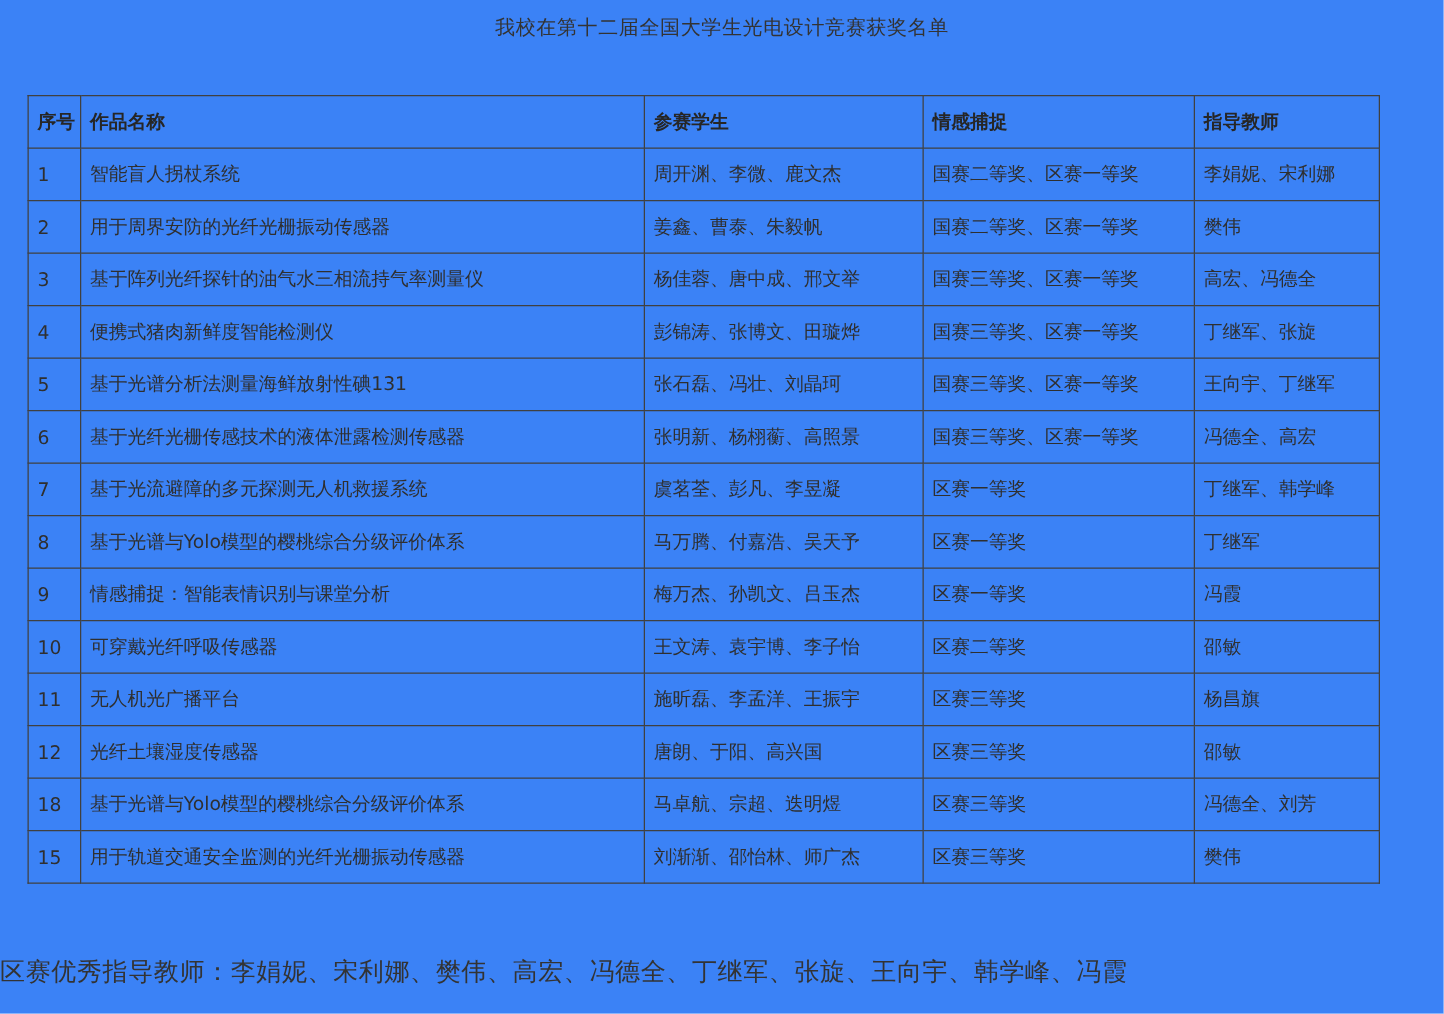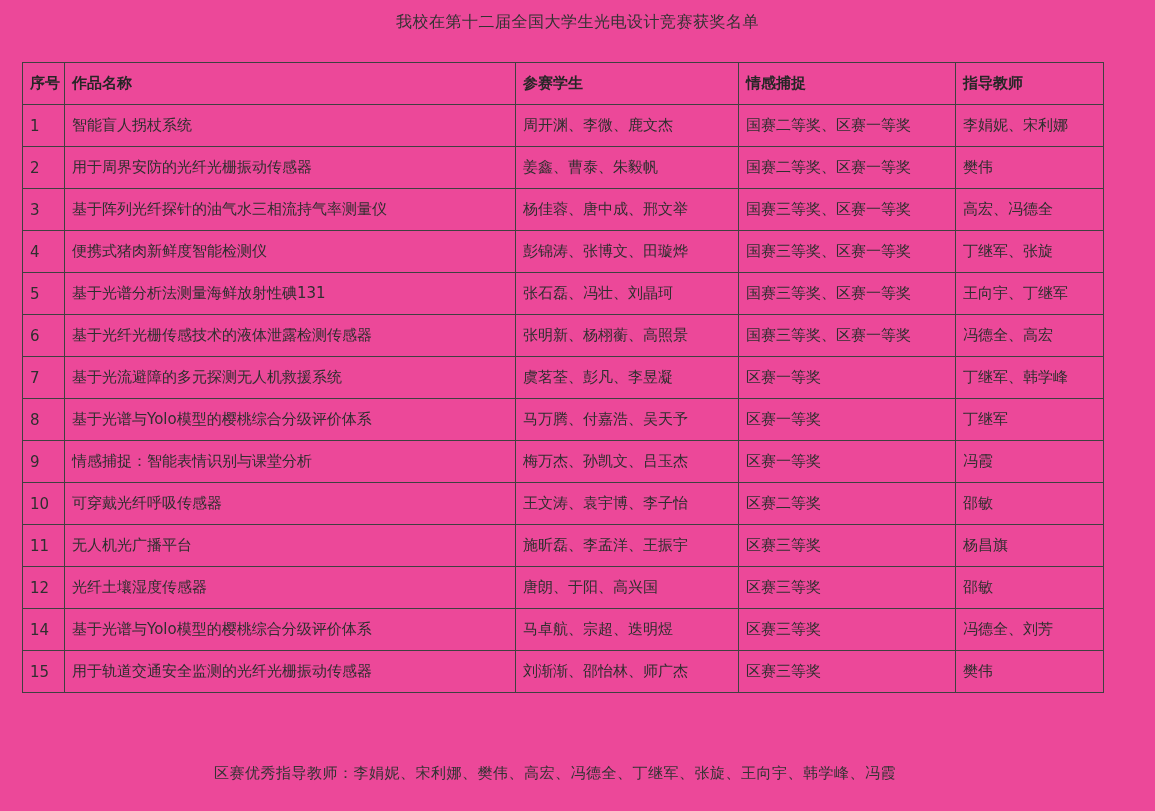--- a/index.html
+++ b/index.html
@@ -5,34 +5,34 @@
   html, body {
     margin: 0;
     padding: 0;
     background: #ffffff;
     font-family: "DejaVu Sans", "Liberation Sans", sans-serif;
   }
   .page {
     position: relative;
     width: 1155px;
     height: 811px;
-    background: #ec4899;
+    background: #3b82f6;
     overflow: hidden;
   }
   .doc-title {
     margin-top: 12px;
     text-align: center;
     font-size: 16px;
     color: #333333;
     letter-spacing: 0.5px;
   }
   table.awards {
     position: absolute;
     left: 22px;
-    top: 62px;
+    top: 76px;
     border-collapse: collapse;
     table-layout: fixed;
     width: 1081px;
   }
   table.awards th, table.awards td {
     border: 1px solid #404040;
     padding: 0 7px;
     font-size: 15px;
     color: #2f2f2f;
     height: 41px;
@@ -44,22 +44,22 @@
   table.awards th {
     font-weight: bold;
     font-size: 15px;
     color: #262626;
   }
   .doc-footer {
     position: absolute;
     top: 764px;
     left: 0;
     width: 1110px;
-    text-align: center;
-    font-size: 15px;
+    text-align: left;
+    font-size: 20px;
     color: #333333;
     letter-spacing: 0.5px;
   }
 </style>
 </head>
 <body>
 
 <div class="page">
   <div class="doc-title">我校在第十二届全国大学生光电设计竞赛获奖名单</div>
 
@@ -159,21 +159,21 @@
           <td>杨昌旗</td>
         </tr>
         <tr>
           <td>12</td>
           <td>光纤土壤湿度传感器</td>
           <td>唐朗、于阳、高兴国</td>
           <td>区赛三等奖</td>
           <td>邵敏</td>
         </tr>
         <tr>
-          <td>14</td>
+          <td>18</td>
           <td>基于光谱与Yolo模型的樱桃综合分级评价体系</td>
           <td>马卓航、宗超、迭明煜</td>
           <td>区赛三等奖</td>
           <td>冯德全、刘芳</td>
         </tr>
         <tr>
           <td>15</td>
           <td>用于轨道交通安全监测的光纤光栅振动传感器</td>
           <td>刘渐渐、邵怡林、师广杰</td>
           <td>区赛三等奖</td>

